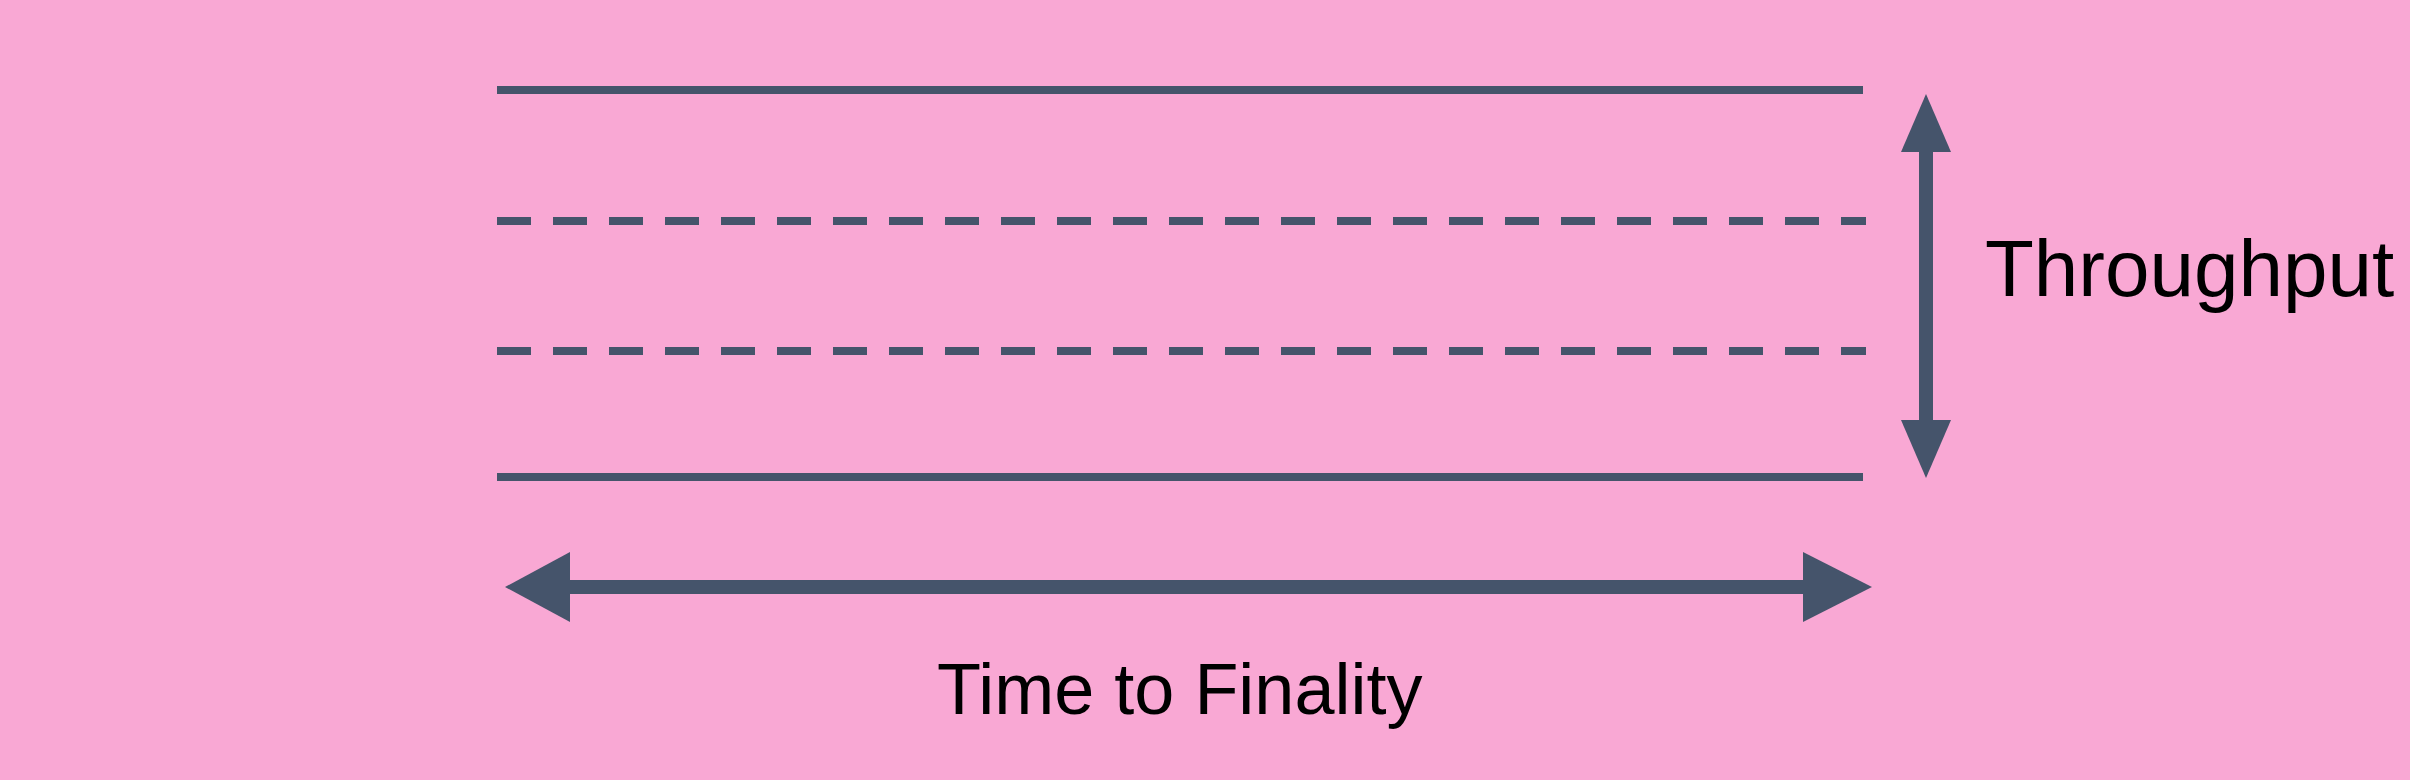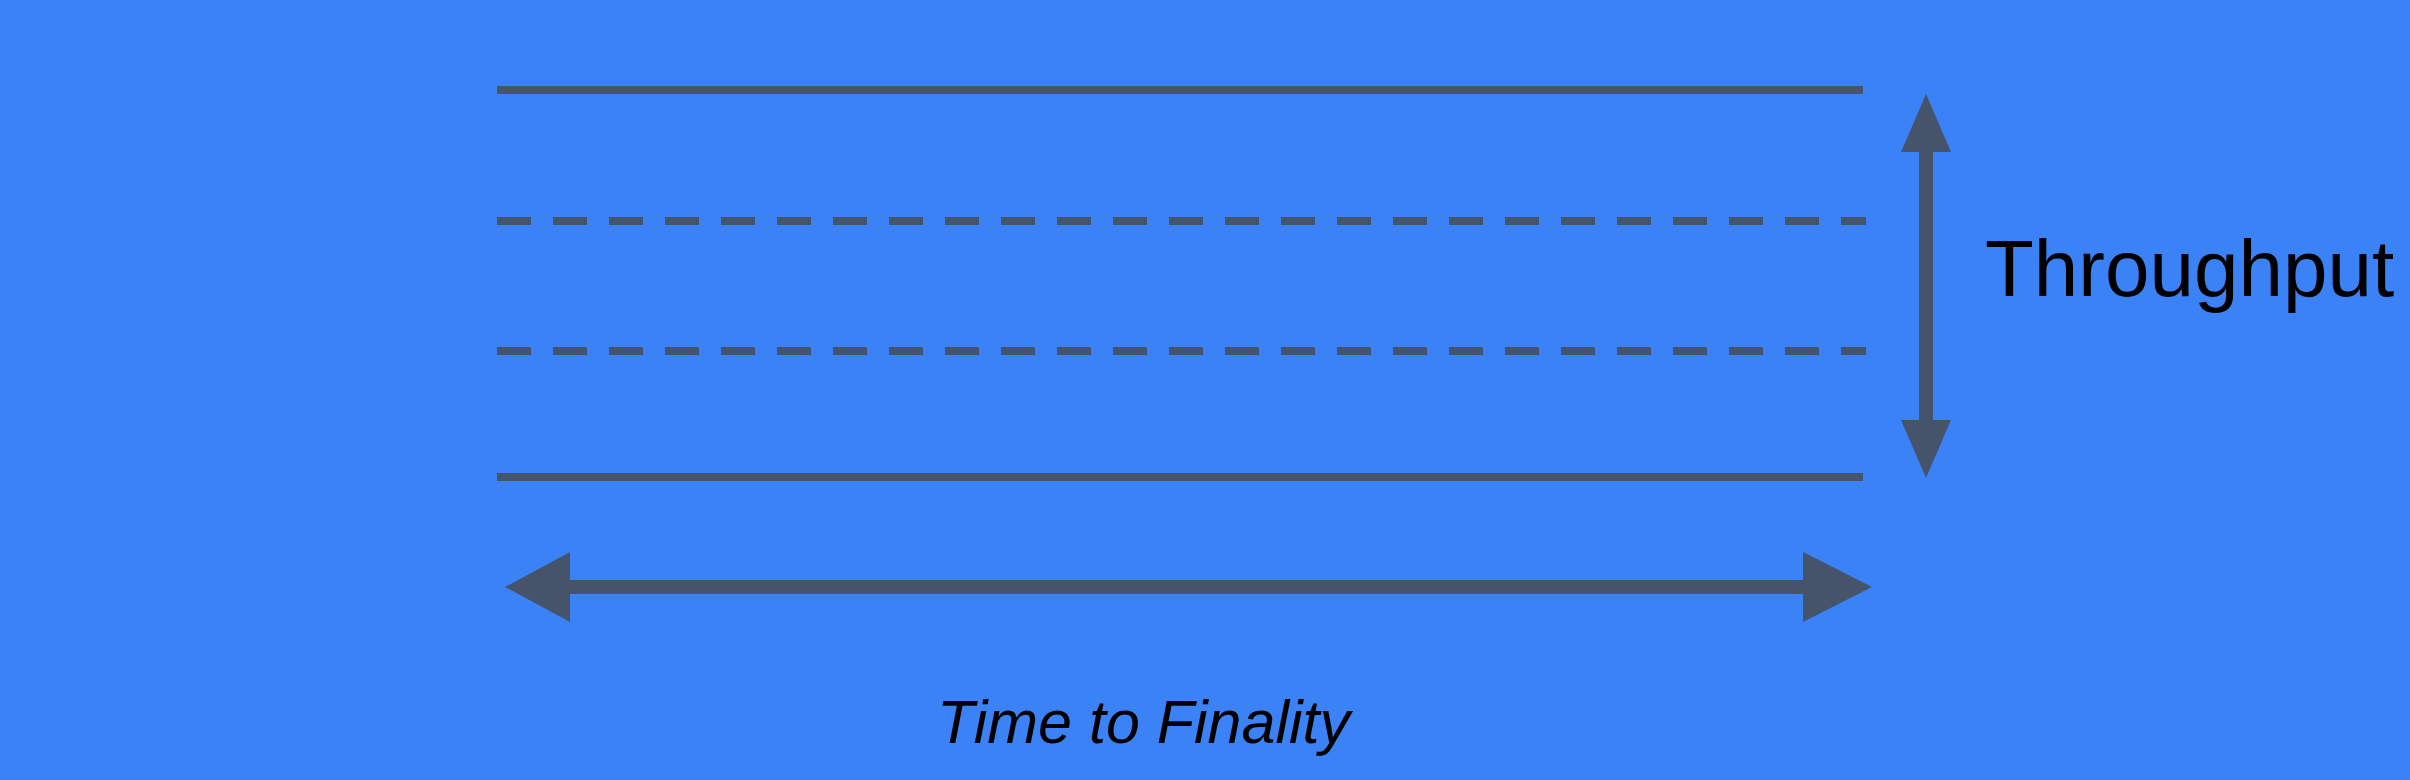--- a/index.html
+++ b/index.html
@@ -7,21 +7,21 @@
     padding: 0;
     background: #ffffff;
   }
   body {
     font-family: "Liberation Sans", sans-serif;
   }
   #canvas {
     position: relative;
     width: 2410px;
     height: 780px;
-    background: #3b82f6;
+    background: #f9a8d4;
     overflow: hidden;
   }
   #diagram-svg {
     position: absolute;
     left: 0;
     top: 0;
     width: 2410px;
     height: 780px;
     display: block;
   }
@@ -33,23 +33,22 @@
     white-space: nowrap;
     line-height: 1;
   }
   #throughput-label {
     left: 1985px;
     top: 229px;
     font-size: 80px;
   }
   #time-to-finality-label {
     left: 937px;
-    top: 692px;
-    font-size: 61px;
-    font-style: italic;
+    top: 653px;
+    font-size: 72px;
   }
 </style>
 </head>
 <body>
 
 <div id="canvas">
 
   <svg id="diagram-svg" viewBox="0 0 2410 780" xmlns="http://www.w3.org/2000/svg">
 
     <g>

